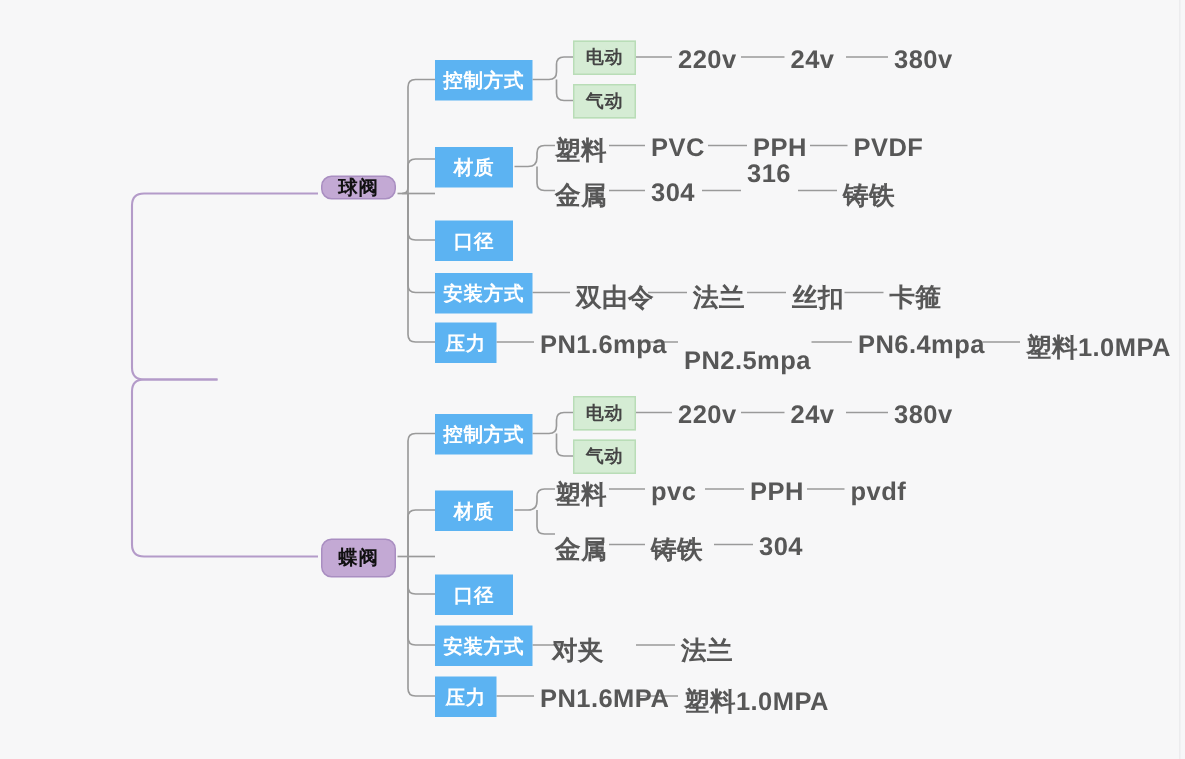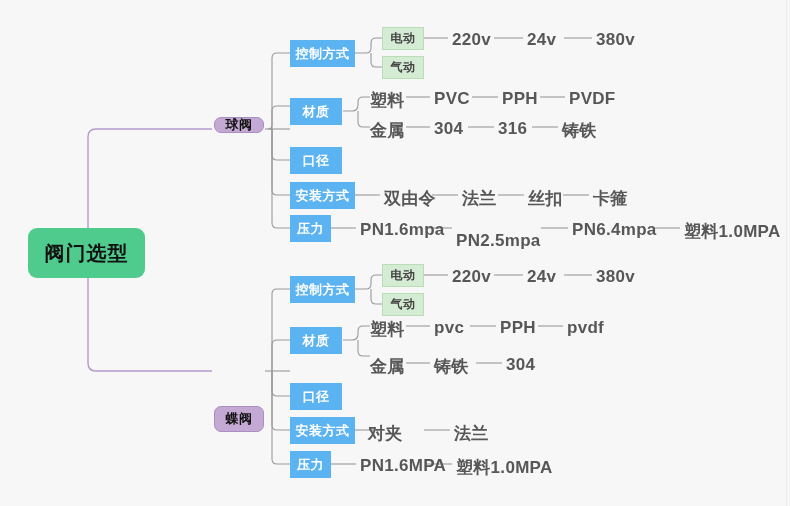--- a/index.html
+++ b/index.html
@@ -101,45 +101,44 @@
     <path d="M406 363 H430" fill="none" stroke="#9a9a9a" stroke-width="1.1"></path>
     <path d="M476 363 H502" fill="none" stroke="#9a9a9a" stroke-width="1.1"></path>
 
     <path d="M355 430 H380" fill="none" stroke="#9a9a9a" stroke-width="1.1"></path>
     <path d="M424 430 H450" fill="none" stroke="#9a9a9a" stroke-width="1.1"></path>
 
     <path d="M331 464 H356" fill="none" stroke="#9a9a9a" stroke-width="1.1"></path>
     <path d="M425 464 H452" fill="none" stroke="#9a9a9a" stroke-width="1.1"></path>
   </svg>
 
-  <div class="node root" style="left:28px;top:228px;width:117px;height:50px;">阀门选型</div>
 
   <div class="node lvl1" style="left:214px;top:117px;width:50px;height:16px;">球阀</div>
 
-  <div class="node lvl1" style="left:214px;top:359px;width:50px;height:26px;margin-top:47px;">蝶阀</div>
+  <div class="node lvl1" style="left:214px;top:359px;width:50px;height:26px;">蝶阀</div>
 
   <div class="node lvl2" style="left:290px;top:40px;width:65px;height:27px;">控制方式</div>
   <div class="node lvl2" style="left:290px;top:98px;width:52px;height:27px;">材质</div>
   <div class="node lvl2" style="left:290px;top:147px;width:52px;height:27px;">口径</div>
   <div class="node lvl2" style="left:290px;top:182px;width:65px;height:27px;">安装方式</div>
   <div class="node lvl2" style="left:290px;top:215px;width:41px;height:27px;">压力</div>
 
   <div class="node lvl3-green" style="left:382px;top:27px;width:42px;height:23px;">电动</div>
   <div class="node lvl3-green" style="left:382px;top:56px;width:42px;height:23px;">气动</div>
   <div class="plain" style="left:452px;top:30px;">220v</div>
   <div class="plain" style="left:527px;top:30px;">24v</div>
   <div class="plain" style="left:596px;top:30px;">380v</div>
 
   <div class="plain" style="left:370px;top:89px;">塑料</div>
   <div class="plain" style="left:370px;top:119px;">金属</div>
   <div class="plain" style="left:434px;top:89px;">PVC</div>
   <div class="plain" style="left:502px;top:89px;">PPH</div>
   <div class="plain" style="left:569px;top:89px;">PVDF</div>
   <div class="plain" style="left:434px;top:119px;">304</div>
-  <div class="plain" style="left:498px;top:119px;">316</div>
+  <div class="plain" style="left:498px;top:106px;">316</div>
   <div class="plain" style="left:562px;top:119px;">铸铁</div>
 
   <div class="plain" style="left:384px;top:187px;">双由令</div>
   <div class="plain" style="left:462px;top:187px;">法兰</div>
   <div class="plain" style="left:528px;top:187px;">丝扣</div>
   <div class="plain" style="left:593px;top:187px;">卡箍</div>
 
   <div class="plain" style="left:360px;top:220px;">PN1.6mpa</div>
   <div class="plain" style="left:456px;top:231px;">PN2.5mpa</div>
   <div class="plain" style="left:572px;top:220px;">PN6.4mpa</div>

